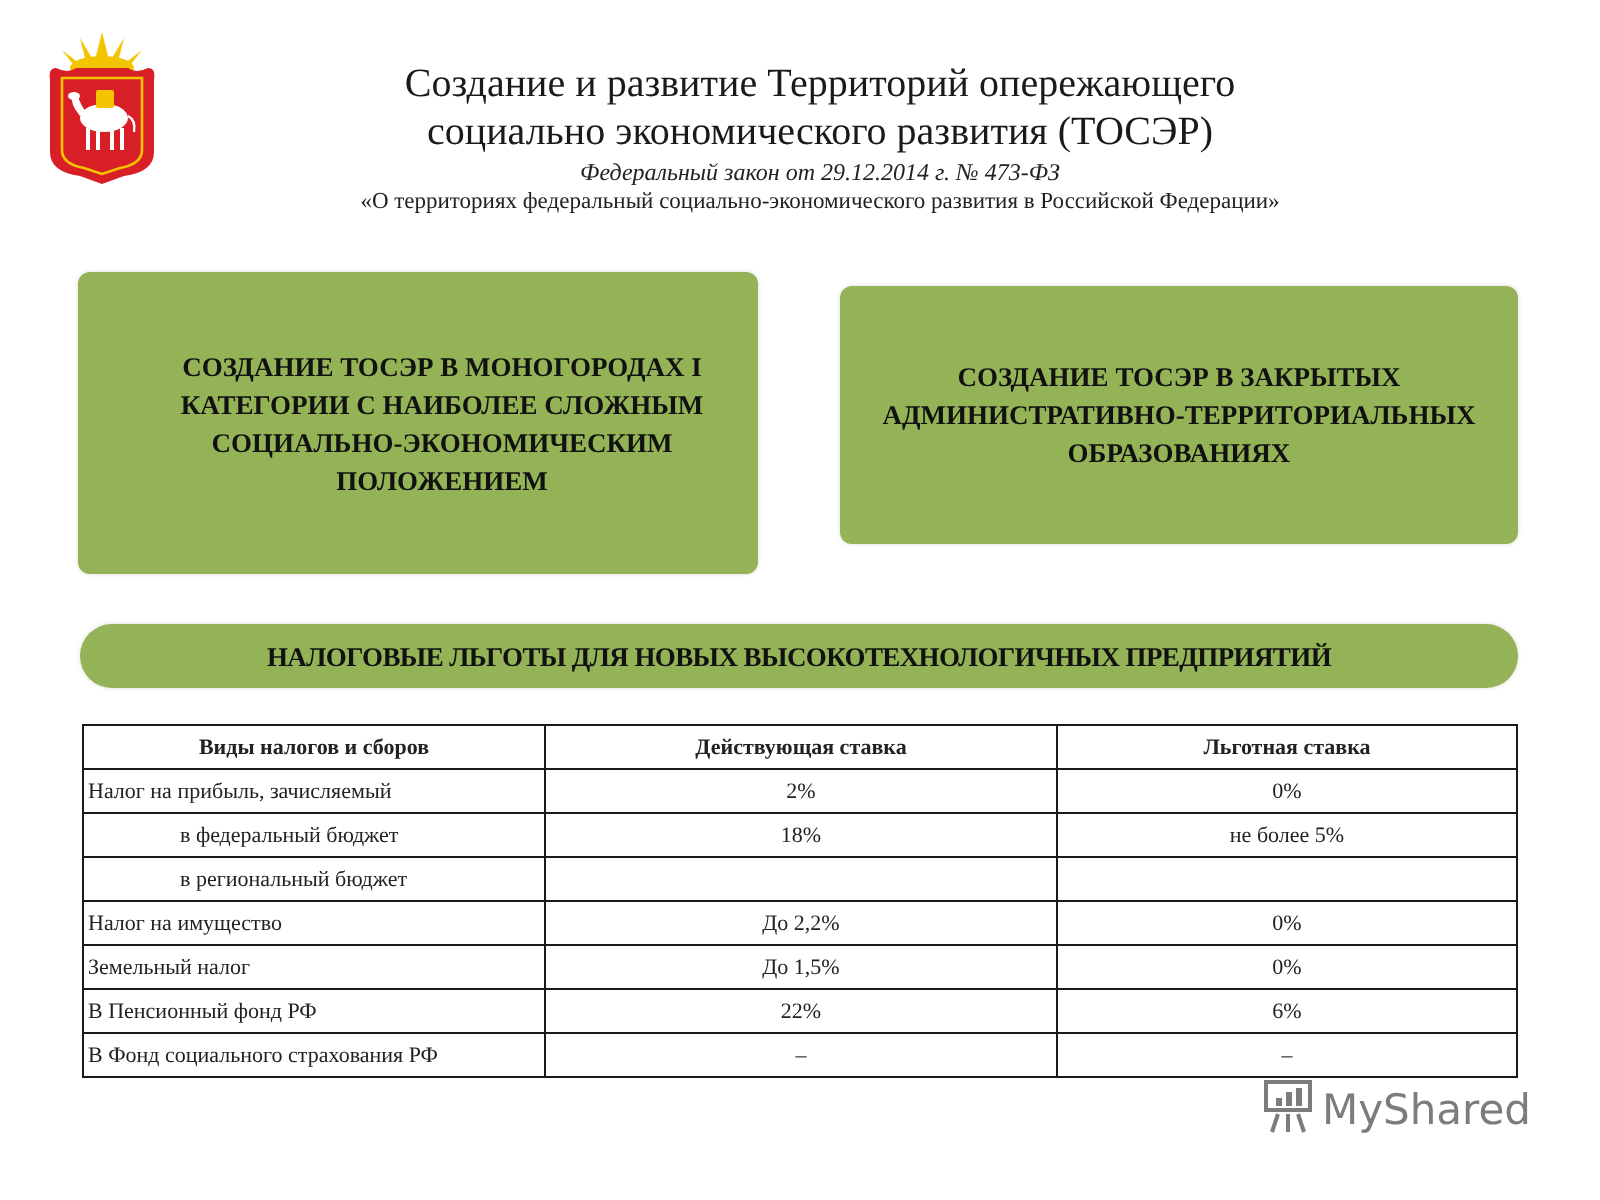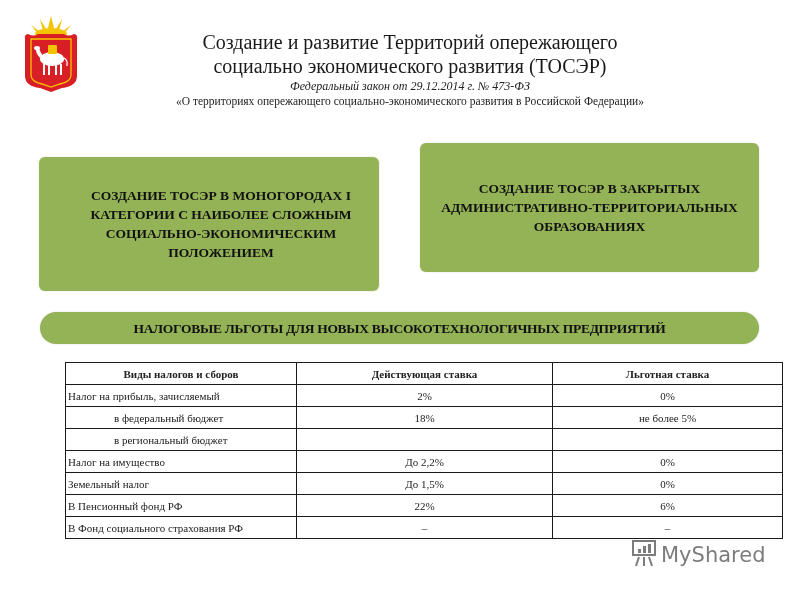--- a/index.html
+++ b/index.html
@@ -12,27 +12,27 @@
     .title-line { font-size: 20px; font-weight: normal; line-height: 24px; color: #1a1a1a; }
     .subtitle { font-size: 12px; line-height: 15px; margin-top: 1px; color: #222; font-style: italic; }
     .subtitle2 { font-size: 11.5px; line-height: 15px; color: #222; white-space: nowrap; margin-left: -20px; margin-right: -20px; }
 
     .green-box {
       position: absolute; background: #93b356; border-radius: 6px;
       display: flex; align-items: center; justify-content: center; text-align: center;
       font-weight: bold; font-size: 13.5px; line-height: 19px; color: #111; padding: 6px 10px;
       box-shadow: 0 0 2px rgba(0,0,0,0.15);
     }
-    .box-left { left: 39px; top: 157px; width: 340px; height: 134px; padding-left: 34px; }
+    .box-left { left: 39px; top: 136px; width: 340px; height: 151px; padding-left: 34px; }
     .box-right { left: 420px; top: 143px; width: 339px; height: 129px; }
     .banner { left: 40px; top: 312px; width: 719px; height: 32px; font-size: 13.5px; white-space: nowrap; letter-spacing: -0.3px; border-radius: 16px; }
 
     table.tax {
       position: absolute; left: 41px; top: 362px; width: 718px;
-      border-collapse: collapse; font-size: 11px; color: #222; margin-left: 24px;
+      border-collapse: collapse; font-size: 11px; color: #222;
     }
     table.tax th, table.tax td { border: 1.5px solid #1a1a1a; height: 22px; padding: 0 2px; white-space: nowrap; }
     table.tax th { font-weight: bold; font-size: 11px; text-align: center; }
     table.tax th:nth-child(1), table.tax td:nth-child(1) { width: 231px; }
     table.tax th:nth-child(2), table.tax td:nth-child(2) { width: 256px; }
     table.tax td:nth-child(2), table.tax td:nth-child(3) { text-align: center; }
     td.indent { padding-left: 48px !important; }
 
     .watermark {
       position: absolute; left: 631px; top: 537px; display: flex; align-items: center; gap: 4px;
@@ -65,21 +65,21 @@
       <path d="M44 44 Q48 46 47 52" stroke="#fff" stroke-width="1.2" fill="none"></path>
     </g>
     <rect x="28" y="31" width="9" height="9" rx="1" fill="#f5c400"></rect>
   </svg>
 </div>
 
 <div class="title-block">
   <div class="title-line">Создание и развитие Территорий опережающего</div>
   <div class="title-line">социально экономического развития (ТОСЭР)</div>
   <div class="subtitle">Федеральный закон от 29.12.2014 г. № 473-ФЗ</div>
-  <div class="subtitle2">«О территориях опережающего социально-экономического развития в Российской Федерации»</div>
+  <div class="subtitle2">«О территориях федеральный социально-экономического развития в Российской Федерации»</div>
 </div>
 
 <div class="green-box box-left">
   <span>СОЗДАНИЕ ТОСЭР В МОНОГОРОДАХ I КАТЕГОРИИ С НАИБОЛЕЕ СЛОЖНЫМ СОЦИАЛЬНО-ЭКОНОМИЧЕСКИМ ПОЛОЖЕНИЕМ</span>
 </div>
 
 <div class="green-box box-right">
   <span>СОЗДАНИЕ ТОСЭР В ЗАКРЫТЫХ АДМИНИСТРАТИВНО-ТЕРРИТОРИАЛЬНЫХ ОБРАЗОВАНИЯХ</span>
 </div>
 

